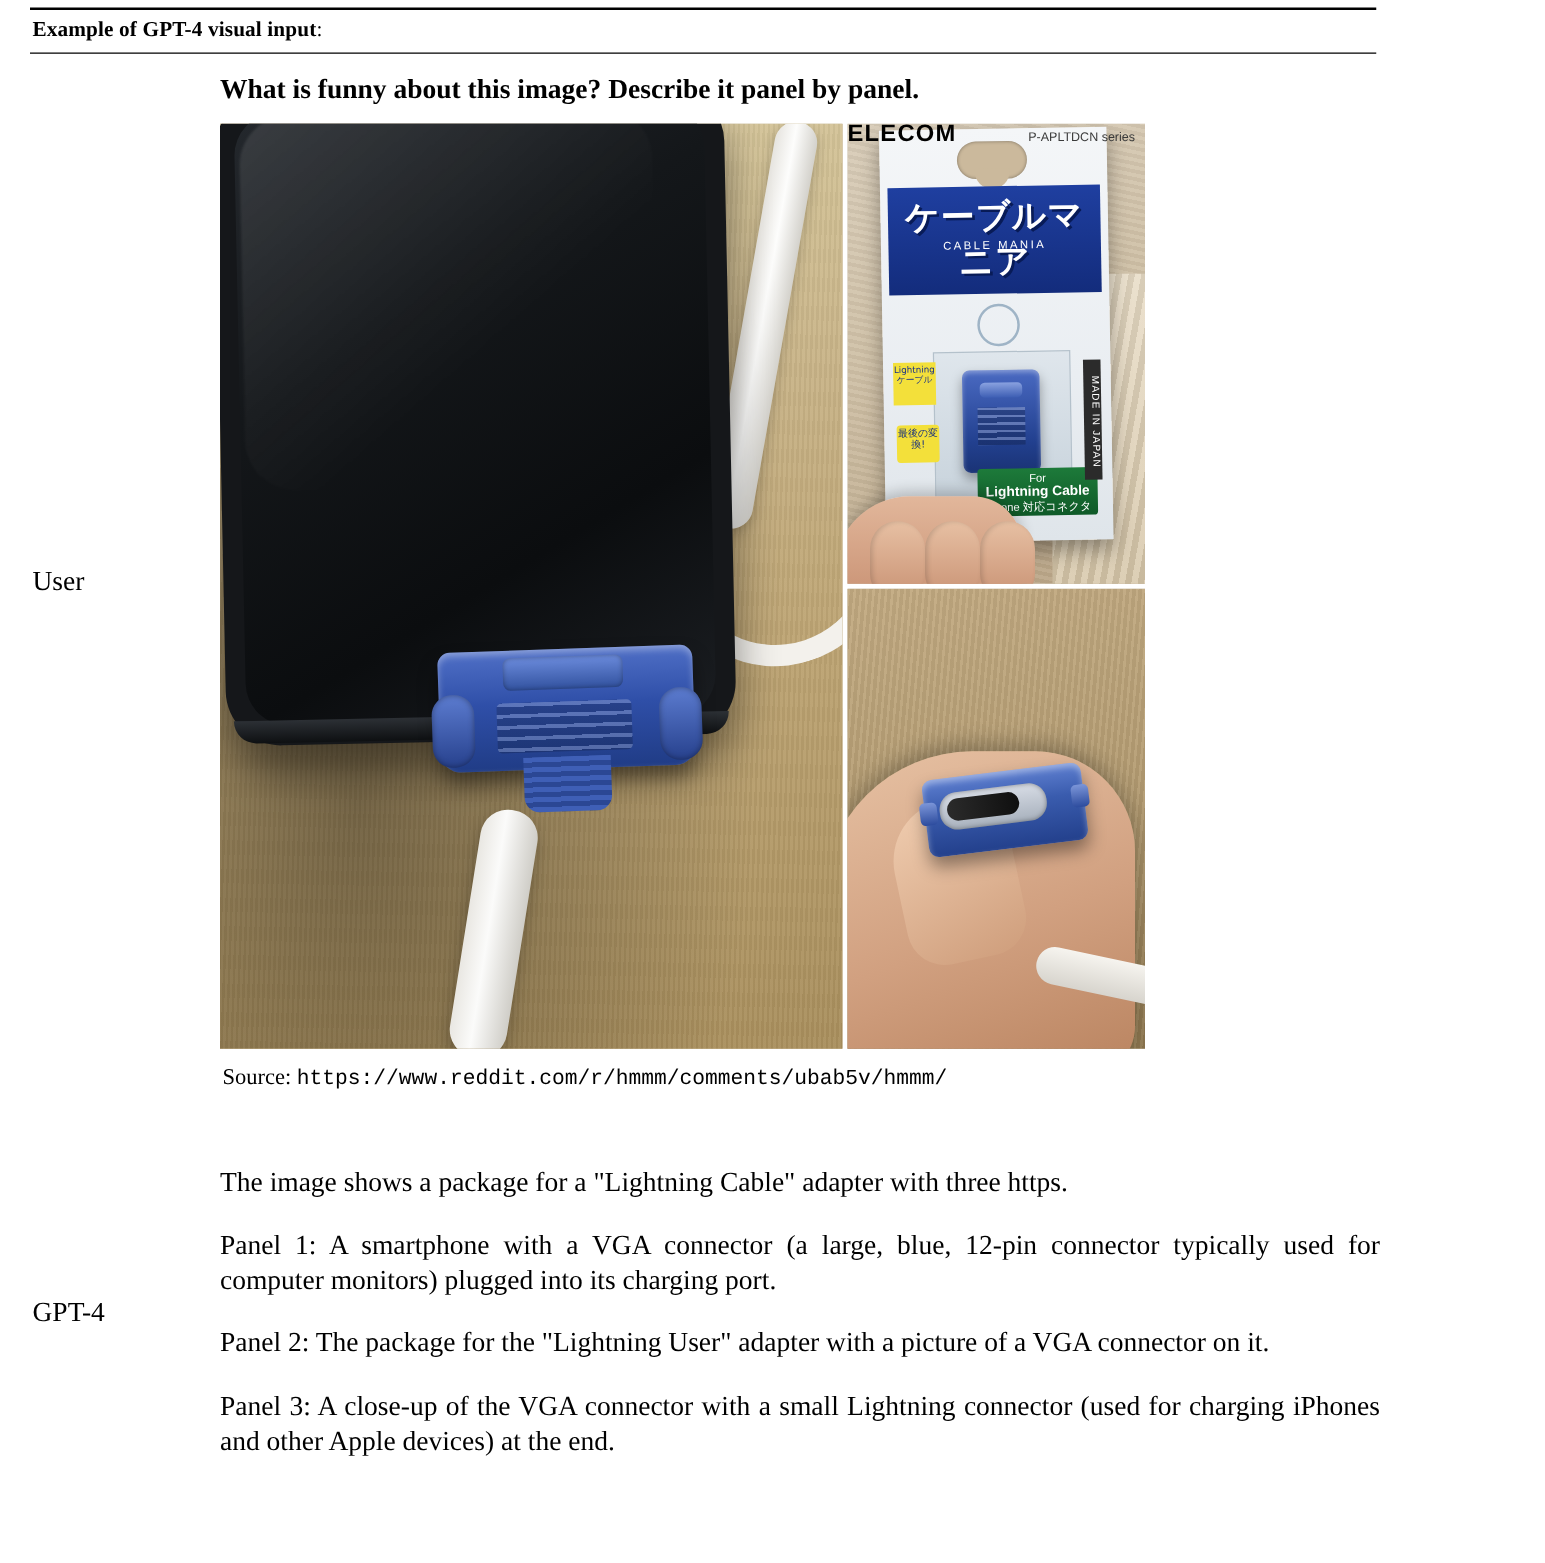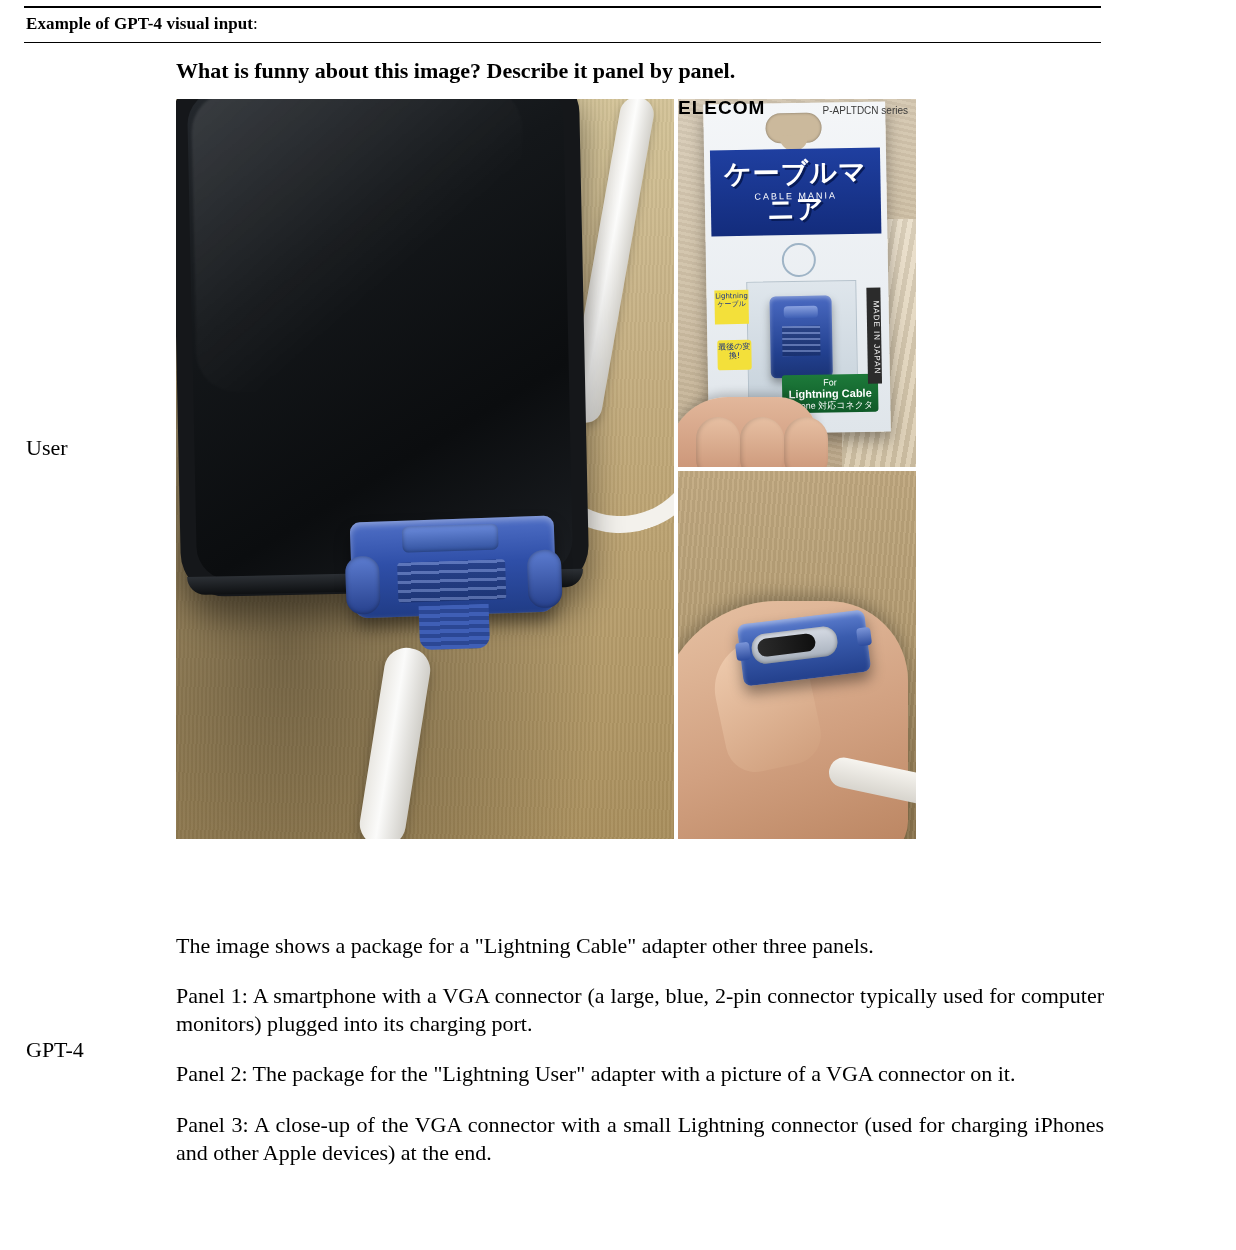--- a/index.html
+++ b/index.html
@@ -621,30 +621,34 @@
                   <div class="cu-conn-pin"></div>
                   <div class="cu-conn-screw l"></div>
                   <div class="cu-conn-screw r"></div>
                 </div>
                 <div class="cu-cable"></div>
               </div>
 
             </div>
           </div>
 
+          <div class="source">
+            <span>Source:</span>
+            <span class="mono">https://www.reddit.com/r/hmmm/comments/ubab5v/hmmm/</span>
+          </div>
         </div>
       </div>
     </div>
   </div>
 
   <div class="answer">
     <div class="turn">
       <div class="speaker">GPT-4</div>
       <div class="turn-body">
-        <div class="para">The image shows a package for a "Lightning Cable" adapter other three panels.</div>
-        <div class="para">Panel 1:  A smartphone with a VGA connector (a large, blue, 2-pin connector typically used for computer monitors) plugged into its charging port.</div>
+        <div class="para">The image shows a package for a "Lightning Cable" adapter with three https.</div>
+        <div class="para">Panel 1:  A smartphone with a VGA connector (a large, blue, 12-pin connector typically used for computer monitors) plugged into its charging port.</div>
         <div class="para">Panel 2:  The package for the "Lightning User" adapter with a picture of a VGA connector on it.</div>
         <div class="para">Panel 3:   A close-up of the VGA connector with a small Lightning connector (used for charging iPhones and other Apple devices) at the end.</div>
       </div>
     </div>
   </div>
 
 </div>
 
 </body></html>

